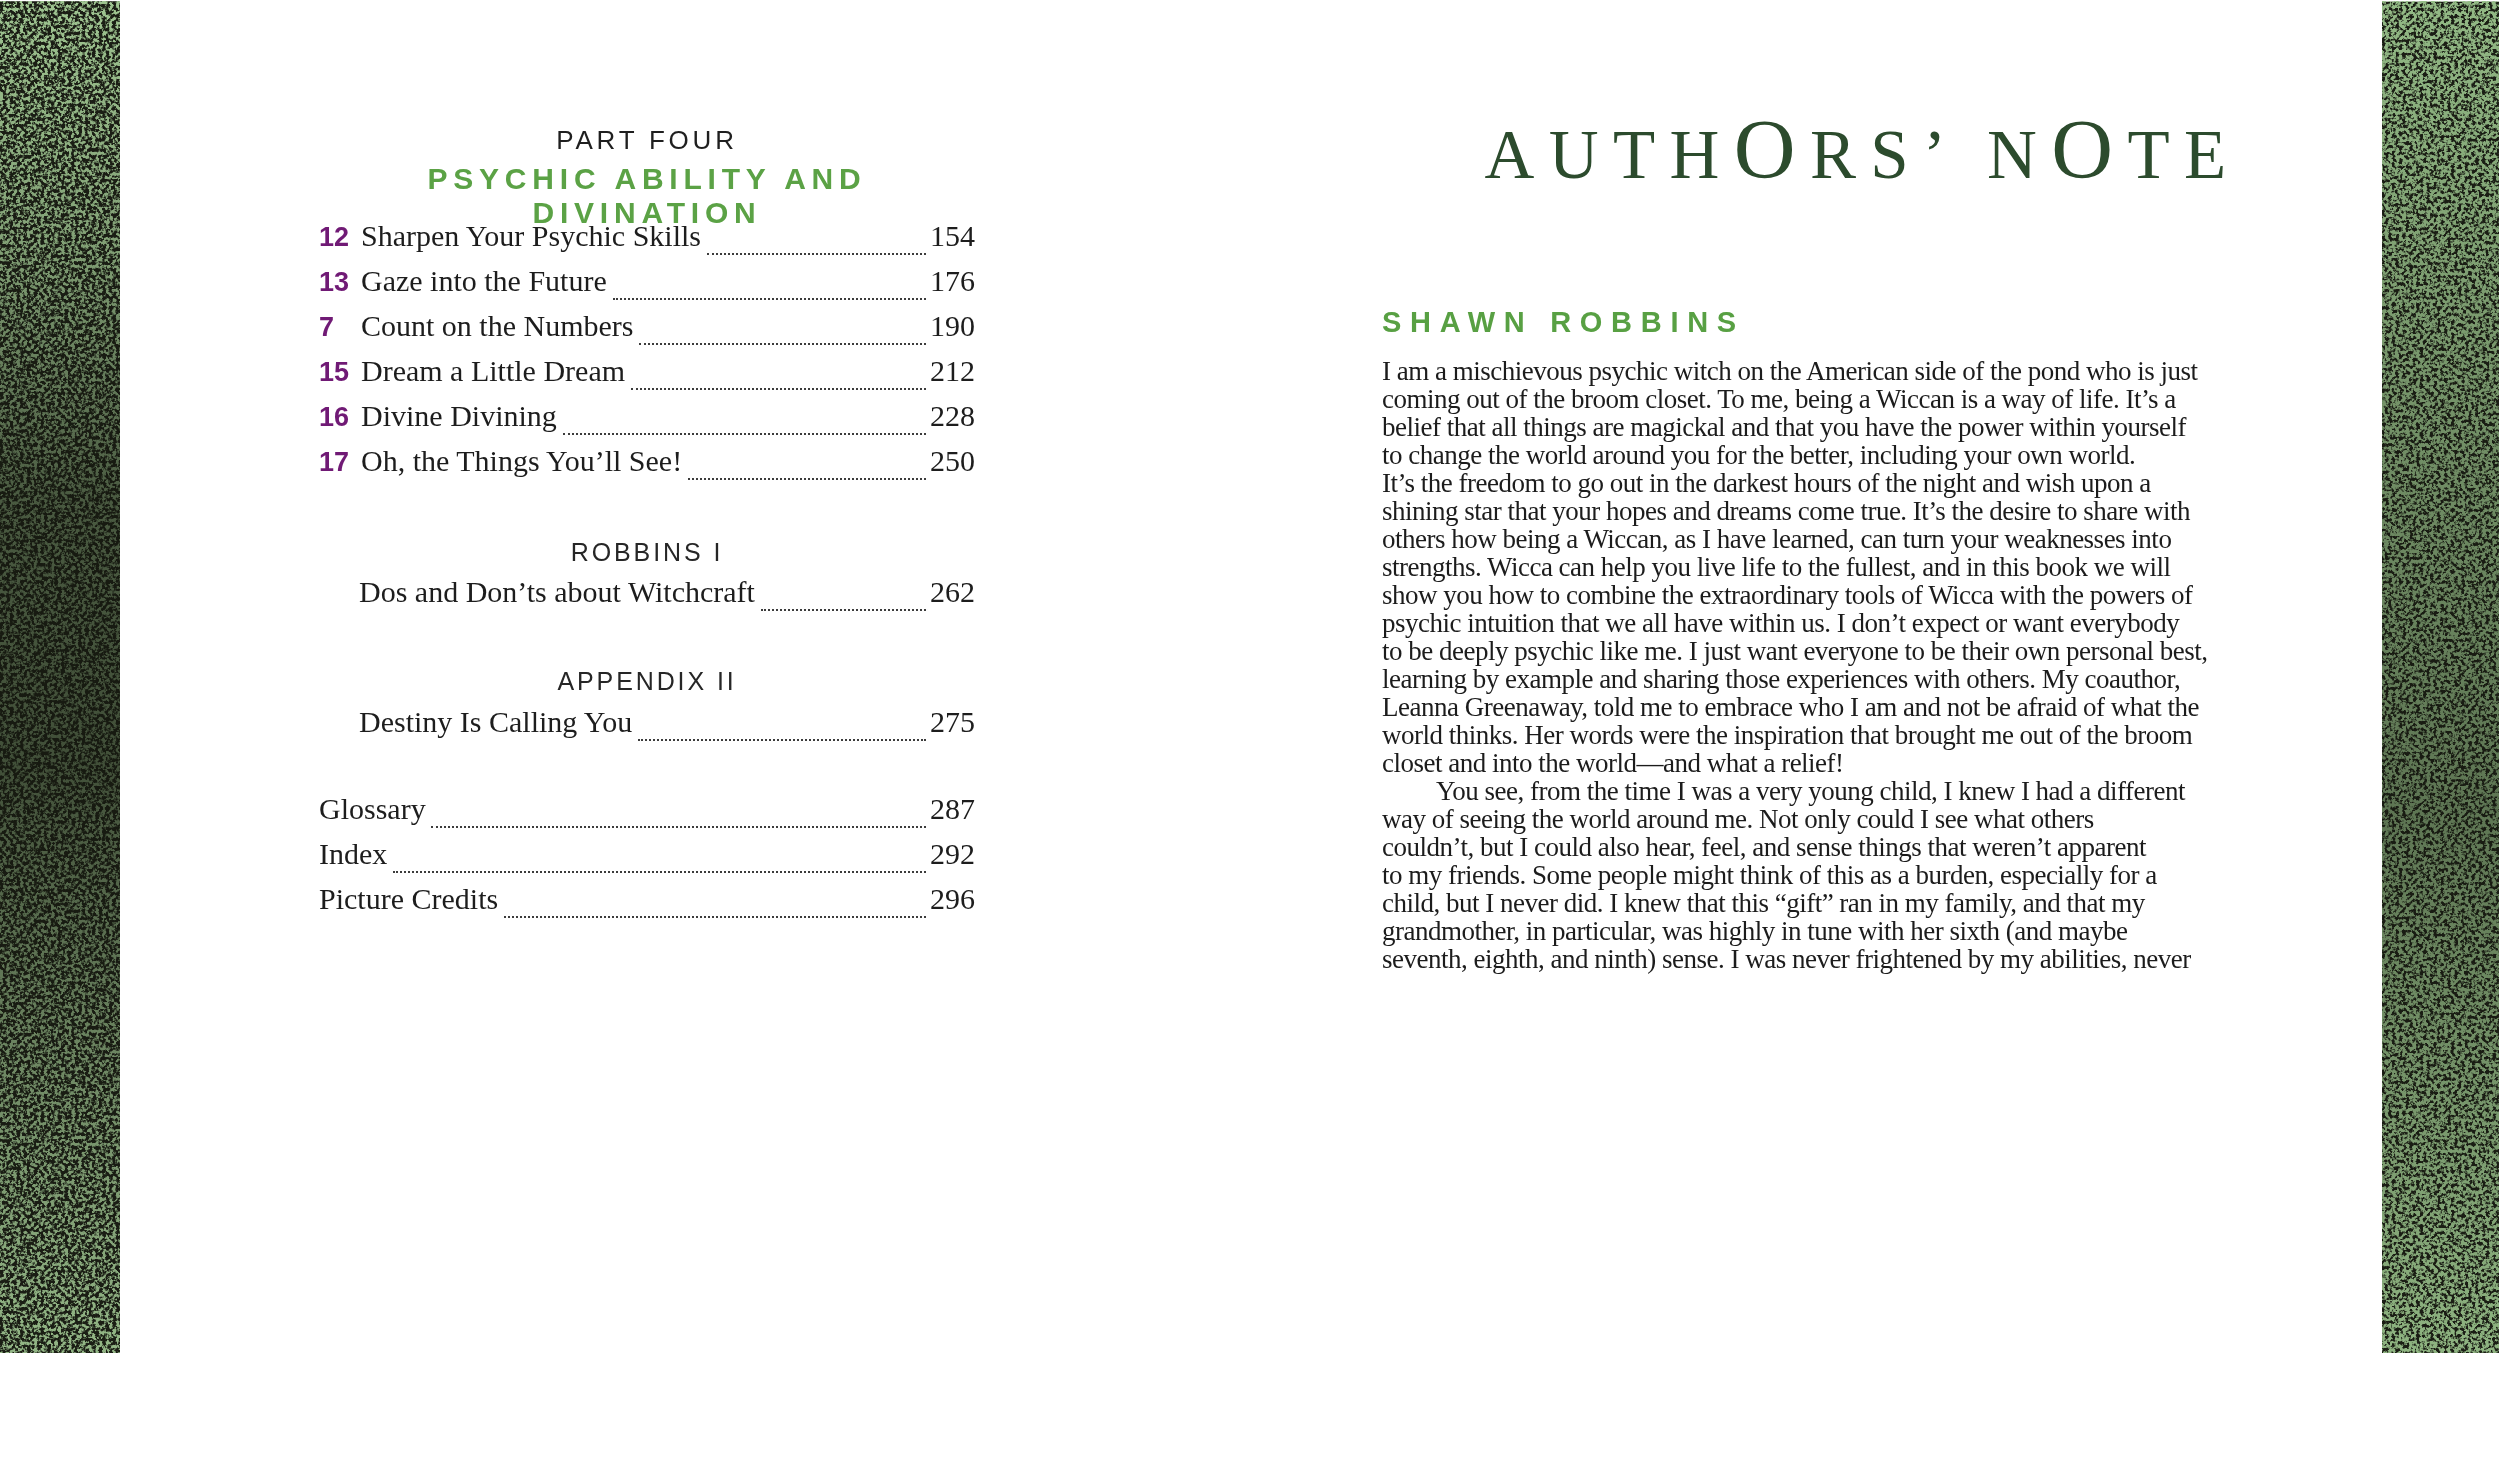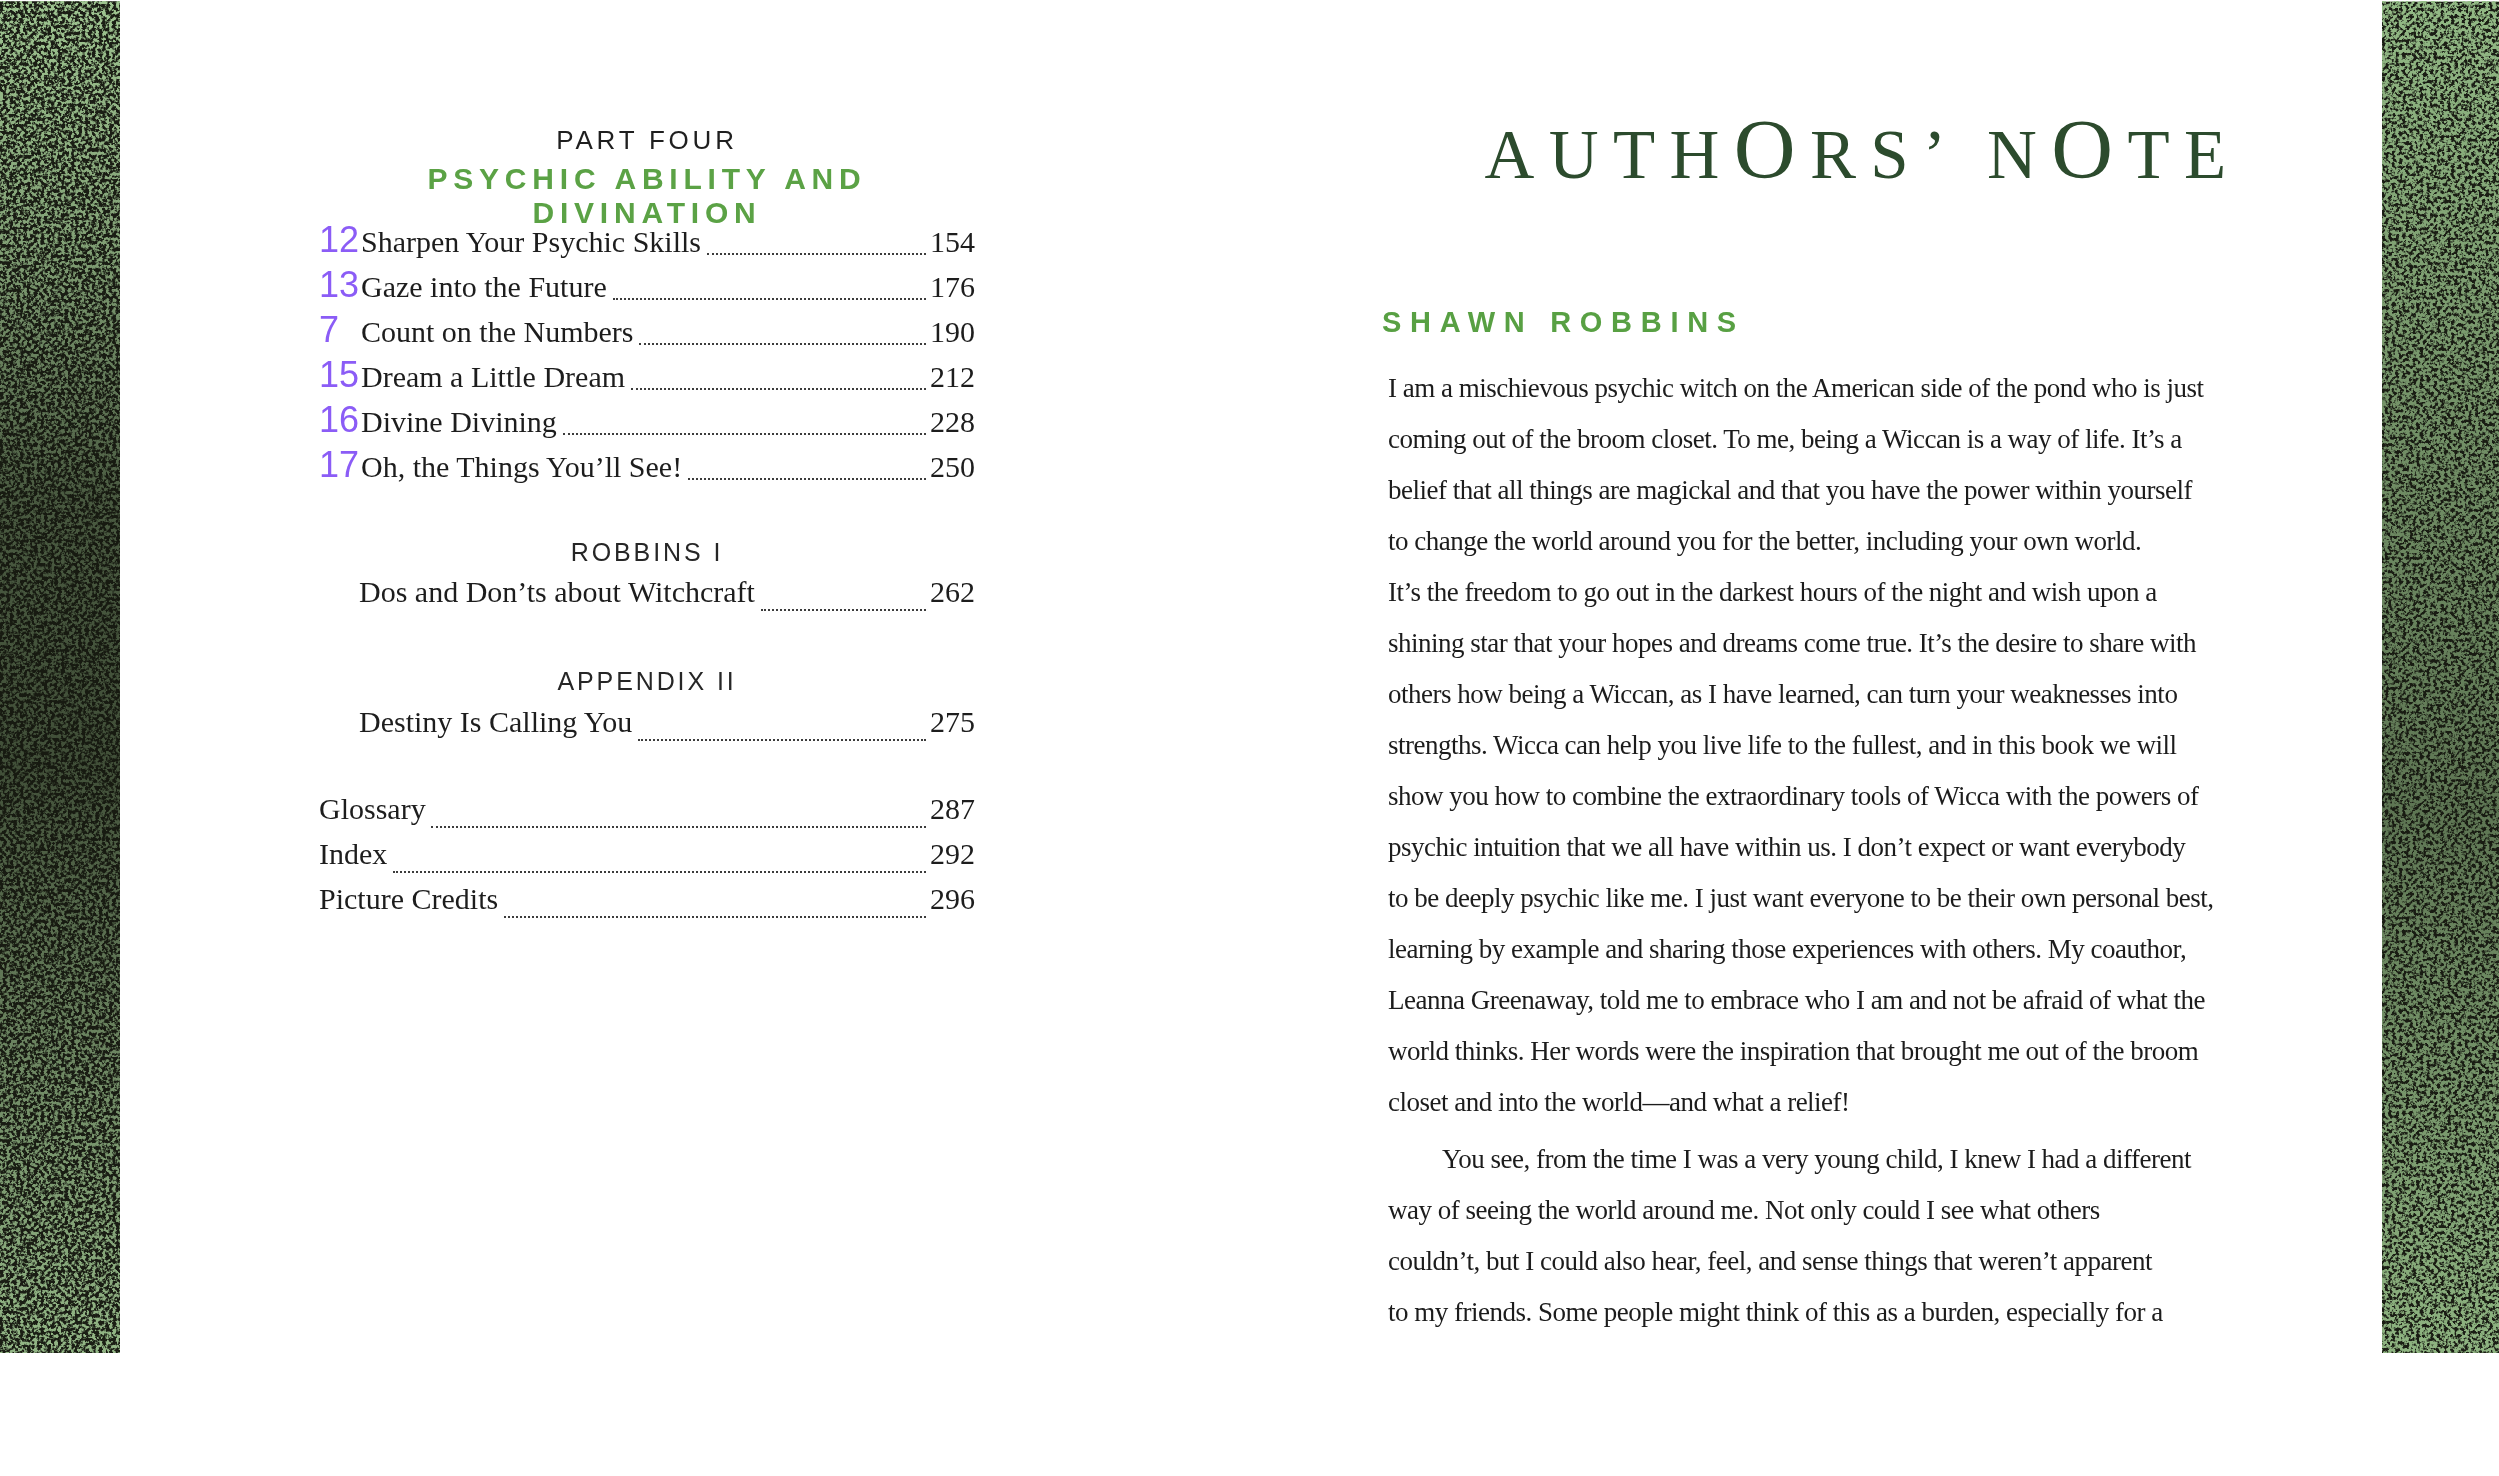--- a/index.html
+++ b/index.html
@@ -25,21 +25,21 @@
     top:162px; text-align:center; margin:0;
     font-family:"Liberation Sans", sans-serif;
     font-size:30px; font-weight:700; letter-spacing:5.8px; color:#5ba245;
   }
   ul.toc-list { list-style:none; margin:0; padding:0; }
   .chapters { top:219px; }
   .toc-row { display:flex; align-items:baseline; height:45px; font-size:30px; }
   .chap-num {
     width:42px; flex:0 0 42px;
     font-family:"Liberation Sans", sans-serif;
-    font-size:36px; color:#8b5cf6; font-weight:400;
+    font-size:27px; color:#701a75; font-weight:700;
   }
   .chap-title { white-space:nowrap; }
   .leader {
     flex:1 1 auto; min-width:23px;
     border-bottom:2.9px dotted #3c3c3c;
     margin:0 3.8px 8.7px 5.8px; align-self:flex-end;
   }
   .toc-page-num { white-space:nowrap; }
   .appendix-label {
     text-align:center; font-family:"Liberation Sans", sans-serif;
@@ -59,21 +59,21 @@
     color:#2c4b2d; line-height:73px; white-space:nowrap;
   }
   .big-o { font-size:1.24em; letter-spacing:inherit; }
   .author-name {
     position:absolute; left:1382px; top:306px; margin:0;
     font-family:"Liberation Sans", sans-serif;
     font-size:29px; font-weight:700; letter-spacing:8.7px; color:#58a043;
   }
   .note-body { position:absolute; left:1382px; top:357px; width:1019px; }
   .note-body p {
-    margin:6px; white-space:pre; font-size:27px; line-height:51px;
+    margin:0; white-space:pre; font-size:27px; line-height:28px;
     letter-spacing:-0.5px; color:#1c1c1c;
   }
   .note-body p.indent-first { text-indent:54px; }
 </style>
 </head>
 <body>
 
 <div class="spread">
 
   <svg class="edge edge-left" width="120" height="1477" viewBox="0 0 125 1536" xmlns="http://www.w3.org/2000/svg">

